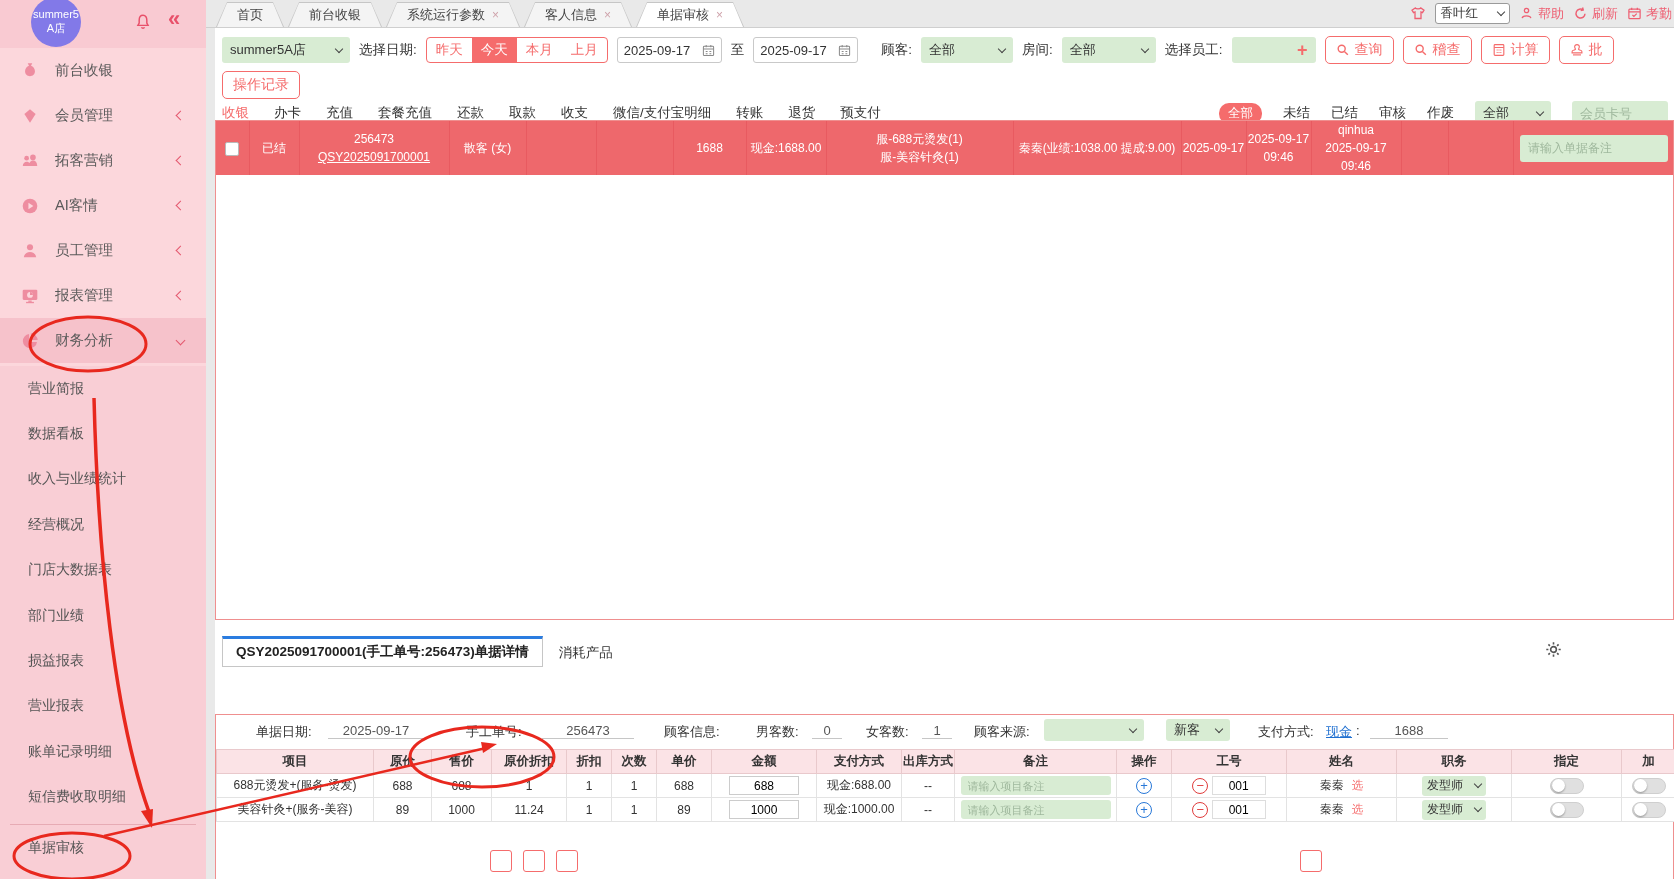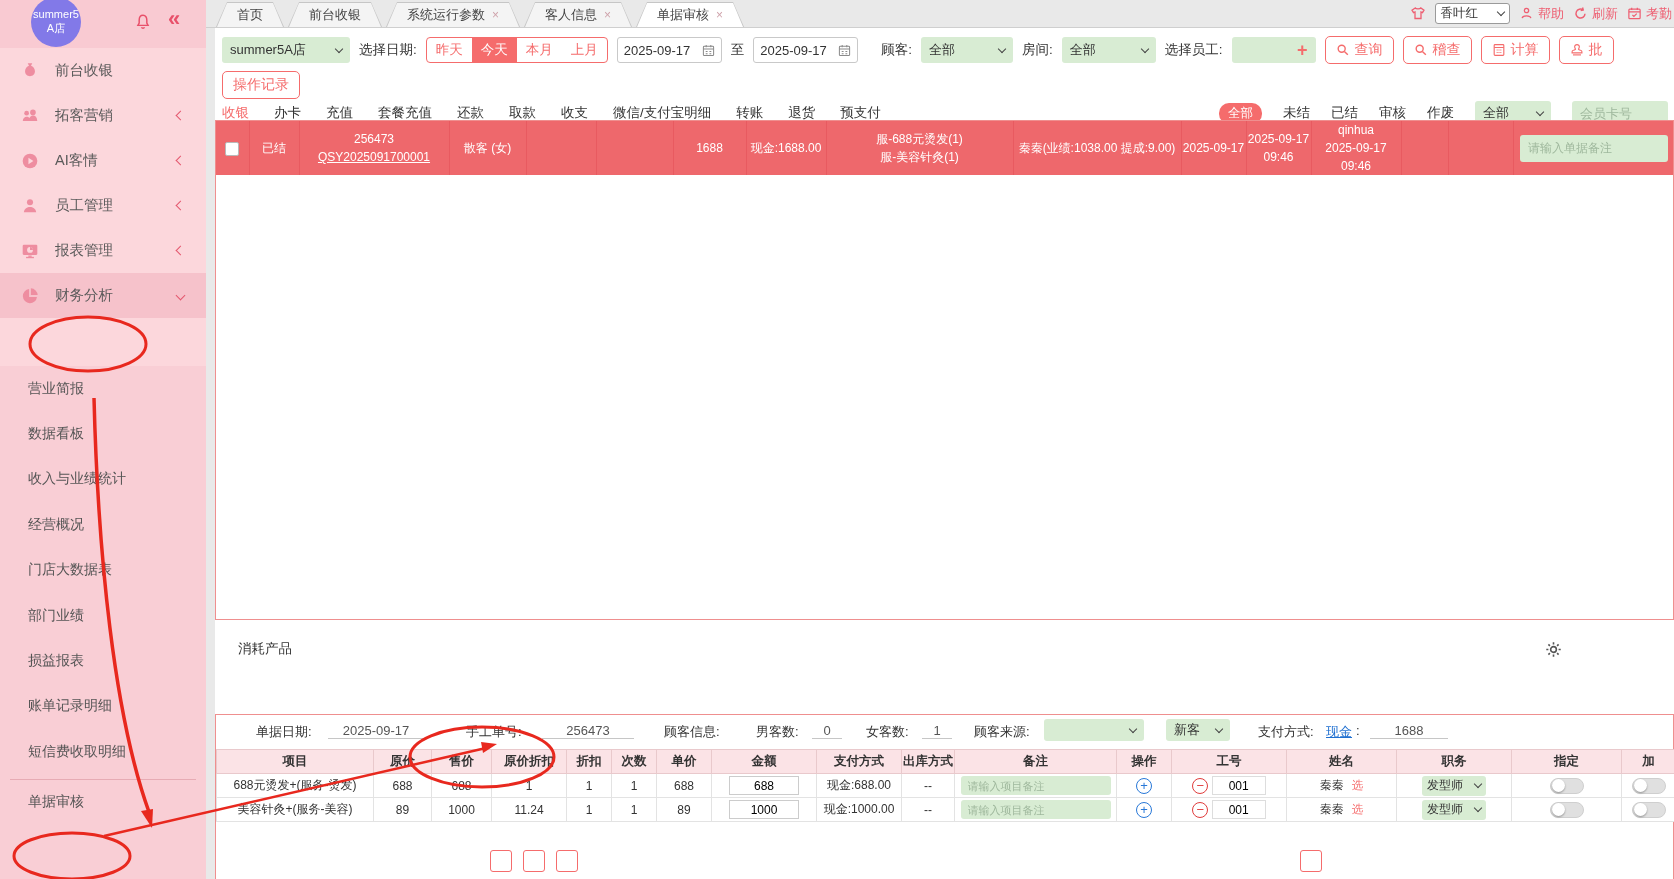--- a/index.html
+++ b/index.html
@@ -125,20 +125,27 @@
 
     <div class="sb-menu">
       <div class="sb-menu-item">
         <svg class="mi-ico" viewBox="0 0 16 16" fill="#ee8da0">
             <path d="M6 1 h4 l-1.1 2.3 c1.9.7 3.5 2.6 3.5 4.9 0 2.7-2 4.4-4.4 4.4 S3.6 10.9 3.6 8.2 c0-2.3 1.6-4.2 3.5-4.9 L6 1 Z"></path>
           </svg>
         <span class="mi-label">前台收银</span>
       </div>
       <div class="sb-menu-item">
         <svg class="mi-ico" viewBox="0 0 16 16" fill="#ee8da0">
+            <polygon points="8,2 13,6.2 8,14 3,6.2"></polygon>
+          </svg>
+        <span class="mi-label">会员管理</span>
+        <span class="chv chv-left"></span>
+      </div>
+      <div class="sb-menu-item">
+        <svg class="mi-ico" viewBox="0 0 16 16" fill="#ee8da0">
             <circle cx="5" cy="5.5" r="2.1"></circle>
             <circle cx="10.6" cy="4.8" r="2.5"></circle>
             <path d="M1.6 12.5 c0-2.4 1.6-3.8 3.4-3.8 1 0 1.9.4 2.5 1.1 .6-1.5 1.8-2.3 3.1-2.3 2.1 0 3.8 1.7 3.8 4.4 v.6 H1.6 Z"></path>
           </svg>
         <span class="mi-label">拓客营销</span>
         <span class="chv chv-left"></span>
       </div>
       <div class="sb-menu-item">
         <svg class="mi-ico" viewBox="0 0 16 16">
             <circle cx="8" cy="8" r="6.5" fill="#ee8da0"></circle>
@@ -190,20 +197,23 @@
           <span>经营概况</span>
         </div>
       <div class="sb-sub-item">
           <span>门店大数据表</span>
         </div>
       <div class="sb-sub-item">
           <span>部门业绩</span>
         </div>
       <div class="sb-sub-item">
           <span>损益报表</span>
+        </div>
+      <div class="sb-sub-item">
+          <span>营业报表</span>
         </div>
       <div class="sb-sub-item">
           <span>账单记录明细</span>
         </div>
       <div class="sb-sub-item">
           <span>短信费收取明细</span>
         </div>
       <div class="sb-divider"></div>
       <div class="sb-sub-item">
           <span>单据审核</span>
@@ -424,20 +434,21 @@
       </div>
 
       <span class="gearbox">
         <svg width="17" height="17" viewBox="0 0 16 16" fill="none" stroke="#555" stroke-width="1.5">
             <circle cx="8" cy="8" r="2.7"></circle>
             <path d="M8 1.2 V3.2 M8 12.8 V14.8 M1.2 8 H3.2 M12.8 8 H14.8 M3.2 3.2 L4.6 4.6 M11.4 11.4 L12.8 12.8 M12.8 3.2 L11.4 4.6 M4.6 11.4 L3.2 12.8"></path>
           </svg>
       </span>
 
       <div class="detail-tabs">
+        <div class="dtab1">QSY2025091700001(手工单号:256473)单据详情</div>
         <div class="dtab2">消耗产品</div>
       </div>
 
       <div class="detail-wrap">
         <div class="info-row">
           <span class="ilabel" style="left:40px">单据日期:</span>
           <span class="ival" style="left:112px;width:96px">2025-09-17</span>
           <span class="ilabel" style="left:250px">手工单号:</span>
           <span class="ival" style="left:326px;width:92px">256473</span>
           <span class="ilabel" style="left:448px">顾客信息:</span>

